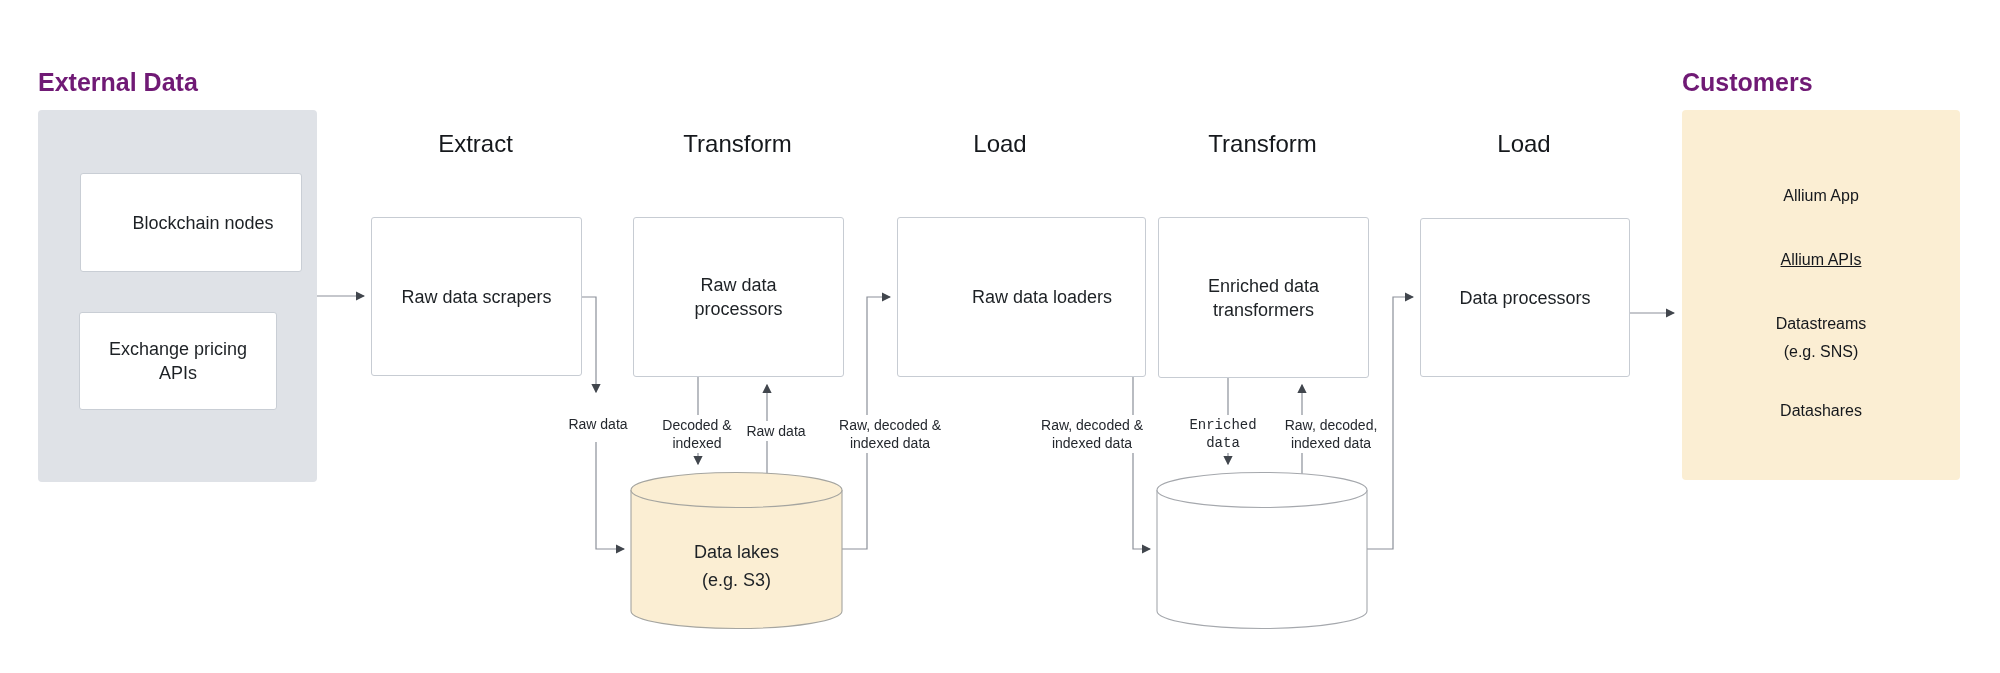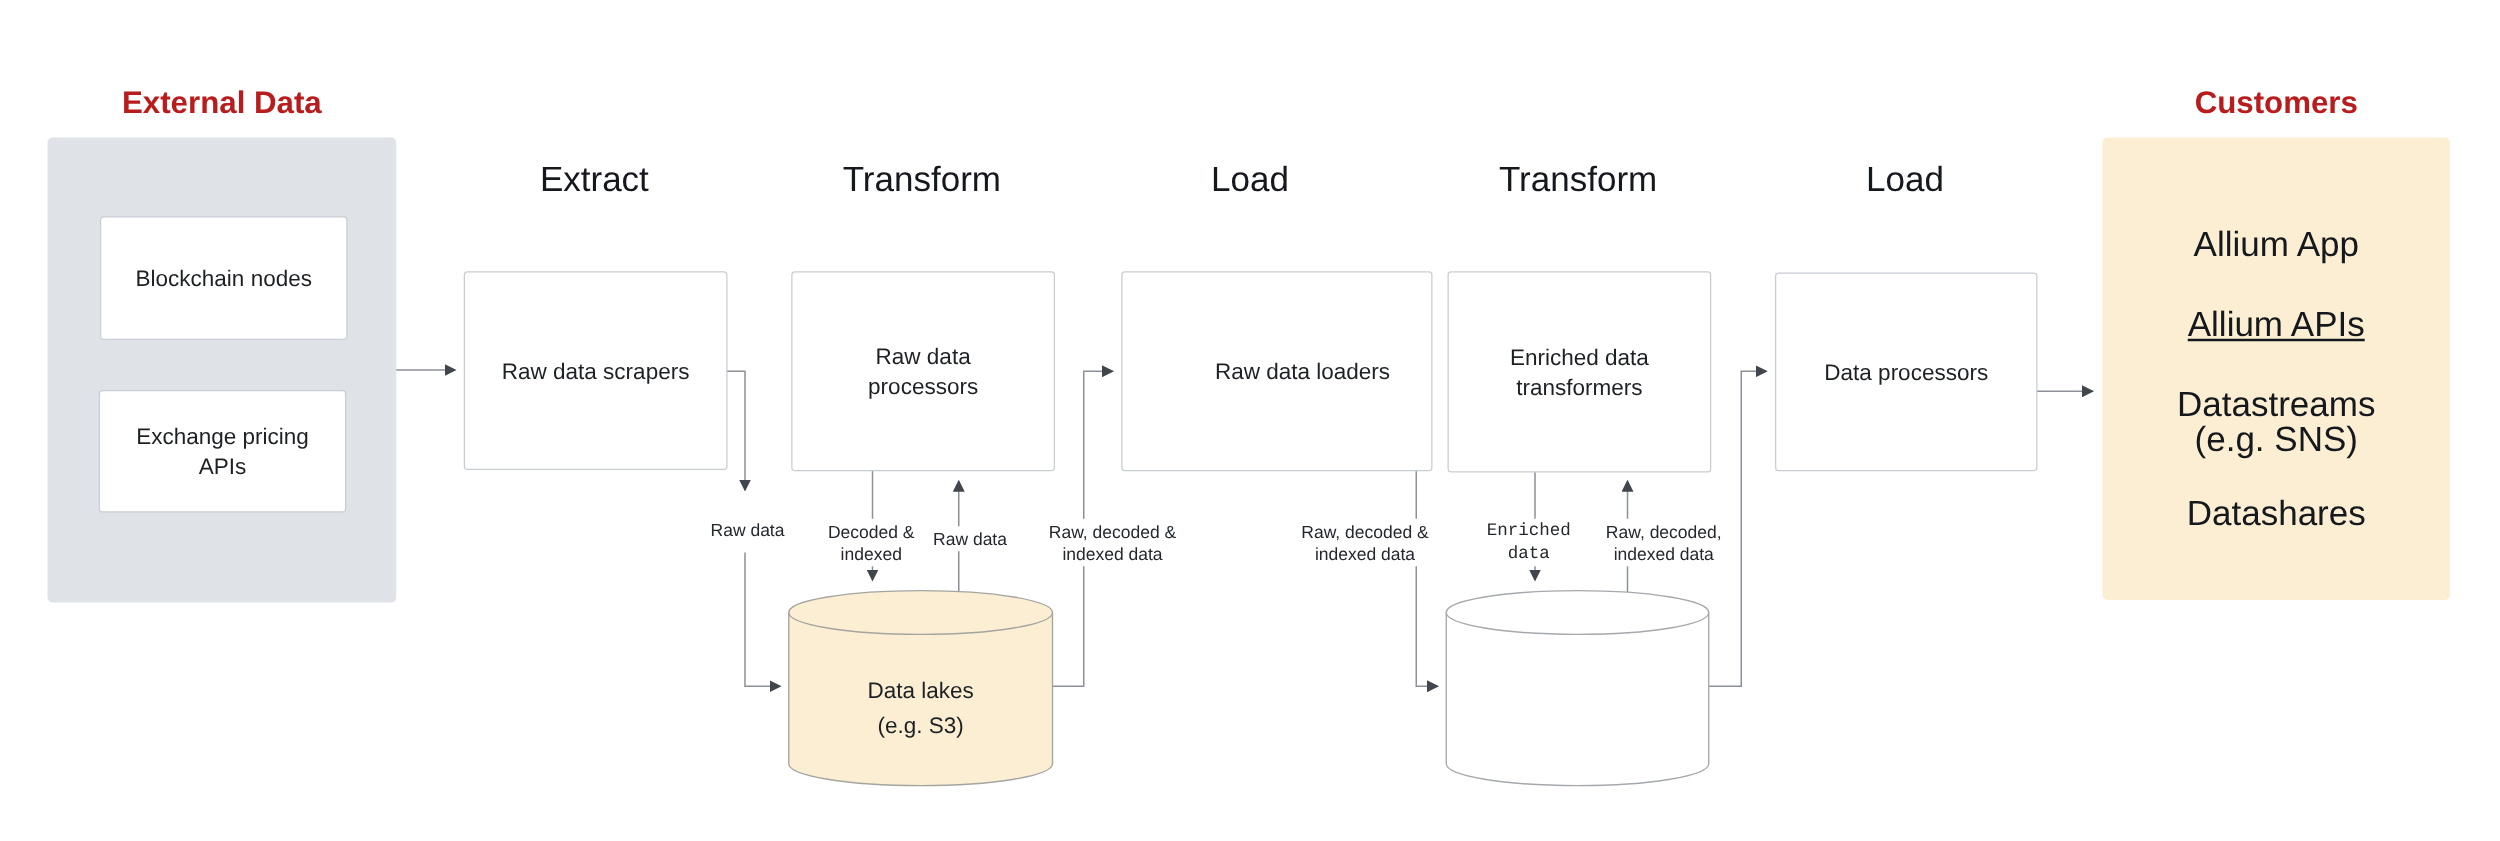--- a/index.html
+++ b/index.html
@@ -1,25 +1,25 @@
 <!DOCTYPE html>
 <html><head>
 <meta charset="utf-8">
 <style>
   html,body{margin:0;padding:0;background:#ffffff;}
   .canvas{
     position:relative;width:2000px;height:673px;background:#ffffff;overflow:hidden;
     font-family:"Liberation Sans","DejaVu Sans",sans-serif;color:#1d2125;
   }
   .section-title{
-    position:absolute;font-size:25px;font-weight:700;color:#b91c1c;
-    text-align:center;line-height:28px;
+    position:absolute;font-size:25px;font-weight:700;color:#701a75;
+    line-height:28px;
   }
   .stage-title{
-    position:absolute;font-size:28px;font-weight:400;color:#15181c;
+    position:absolute;font-size:24px;font-weight:400;color:#15181c;
     text-align:center;line-height:28px;
   }
   .panel{position:absolute;border-radius:4px;}
   .panel-gray{background:#dfe2e7;}
   .panel-cream{background:#fbeed3;}
   .node{
     position:absolute;background:#ffffff;border:1px solid #c7ccd3;border-radius:3px;
     display:flex;align-items:center;justify-content:center;text-align:center;
     font-size:18px;line-height:24px;color:#1d2125;white-space:pre-line;z-index:3;
   }
@@ -31,21 +31,21 @@
   .edge-label{
     position:absolute;transform:translate(-50%,-50%);background:#ffffff;
     font-size:14px;line-height:18px;text-align:center;color:#24282e;
     white-space:pre-line;padding:1px 3px;z-index:2;
   }
   .cyl-label{
     position:absolute;text-align:center;font-size:18px;line-height:28px;
     color:#1d2125;white-space:pre-line;z-index:3;
   }
   .cust-item{
-    position:absolute;text-align:center;font-size:28px;line-height:28px;
+    position:absolute;text-align:center;font-size:16px;line-height:28px;
     color:#15181c;white-space:pre-line;z-index:3;
   }
   svg.overlay{position:absolute;left:0;top:0;z-index:1;}
   .z0{z-index:0;}
 </style>
 </head>
 <body>
 
 <div class="canvas">
 
@@ -84,21 +84,21 @@
     </g>
 
     <g>
       <path d="M1157,490 L1157,611 A105,17.5 0 0 0 1367,611 L1367,490" fill="#ffffff" stroke="#a5a8ad" stroke-width="1.1"></path>
       <ellipse cx="1262" cy="490" rx="105" ry="17.5" fill="#ffffff" stroke="#a5a8ad" stroke-width="1.1"></ellipse>
     </g>
   </svg>
 
   <div class="section-title" style="left:38px;top:68px;width:279px;">External Data</div>
   <div class="panel panel-gray z0" style="left:38px;top:110px;width:279px;height:372px;"></div>
-  <div class="ext-node" style="left:80px;top:173px;width:196px;height:97px;">Blockchain nodes</div>
+  <div class="ext-node" style="left:80px;top:173px;width:196px;height:97px;padding-left:24px;">Blockchain nodes</div>
   <div class="ext-node" style="left:79px;top:312px;width:196px;height:96px;">Exchange pricing
 APIs</div>
 
   <div class="stage-title" style="left:371px;top:130px;width:209px;">Extract</div>
   <div class="stage-title" style="left:633px;top:130px;width:209px;">Transform</div>
   <div class="stage-title" style="left:897px;top:130px;width:206px;">Load</div>
   <div class="stage-title" style="left:1158px;top:130px;width:209px;">Transform</div>
   <div class="stage-title" style="left:1420px;top:130px;width:208px;">Load</div>
 
   <div class="node" style="left:371px;top:217px;width:209px;height:157px;">Raw data scrapers</div>

